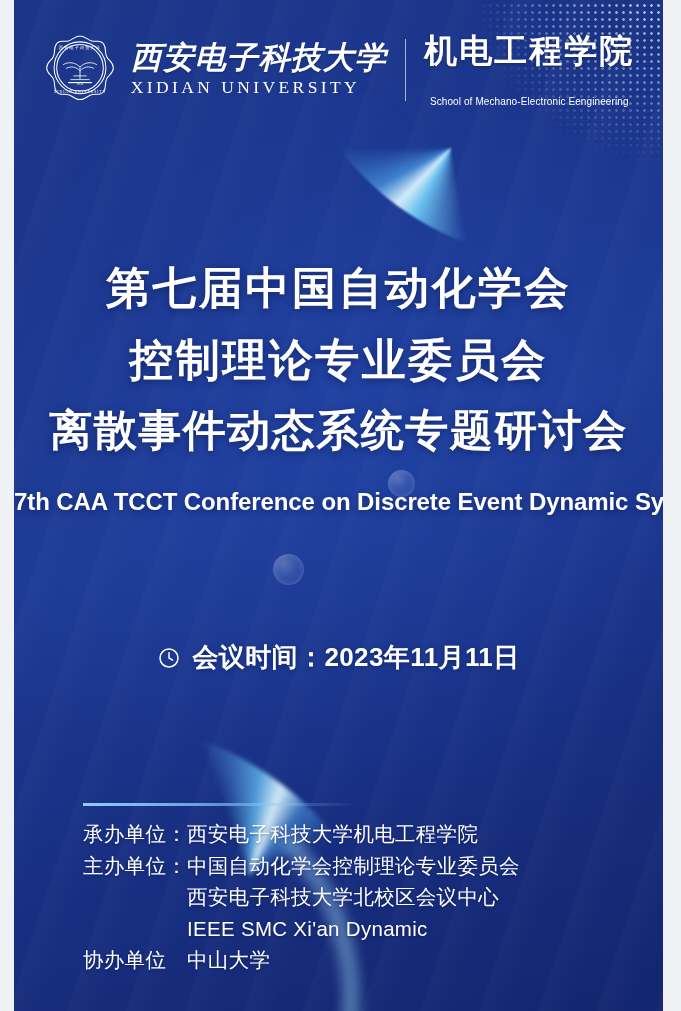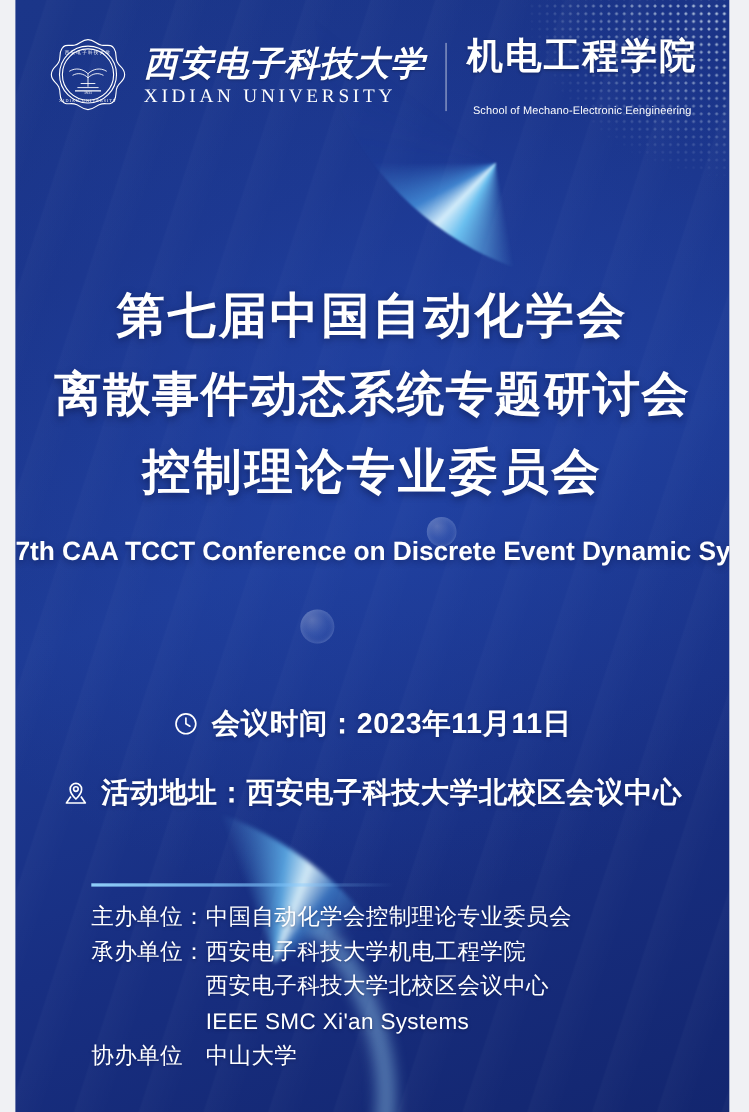--- a/index.html
+++ b/index.html
@@ -384,70 +384,60 @@
 
       <div class="school-names">
         <div class="school-cn">机电工程学院</div>
         <div class="school-en">School of Mechano-Electronic Eengineering</div>
       </div>
 
     </div>
 
     <div class="title-block">
       <div class="title-line">第七届中国自动化学会</div>
+      <div class="title-line">控制理论专业委员会</div>
       <div class="title-line wide">离散事件动态系统专题研讨会</div>
-      <div class="title-line">控制理论专业委员会</div>
       <div class="subtitle-en">7th CAA TCCT Conference on Discrete Event Dynamic Systems</div>
     </div>
 
     <div class="bubble" id="bubble-a"></div>
     <div class="bubble" id="bubble-b"></div>
 
     <div class="meta">
 
       <div class="meta-row">
         <span class="meta-icon">
           <svg viewBox="0 0 24 24" width="24" height="24" fill="none" stroke="#ffffff" stroke-width="1.5" aria-hidden="true">
             <circle cx="12" cy="12" r="9"></circle>
             <path d="M12 6.8 V12 L15.6 14.2" stroke-linecap="round"></path>
           </svg>
         </span>
         <span class="meta-text">会议时间：2023年11月11日</span>
       </div>
 
-      <div class="meta-row">
-        <span class="meta-icon">
-          <svg viewBox="0 0 24 24" width="24" height="24" fill="none" stroke="#ffffff" stroke-width="1.5" aria-hidden="true">
-            <path d="M12 3.2 C9.1 3.2 6.8 5.5 6.8 8.4 C6.8 12.2 12 17.4 12 17.4 C12 17.4 17.2 12.2 17.2 8.4 C17.2 5.5 14.9 3.2 12 3.2 Z" stroke-linejoin="round"></path>
-            <circle cx="12" cy="8.3" r="2.1"></circle>
-            <path d="M7.4 15.1 L3.4 21 H20.6 L16.6 15.1" stroke-linejoin="round"></path>
-          </svg>
-        </span>
-        <span class="meta-text">活动地址：西安电子科技大学北校区会议中心</span>
-      </div>
 
     </div>
 
     <div class="org-divider"></div>
     <div class="organizers" id="organizers">
         <div class="org-line">
+          <span class="org-label">承办单位：</span>
+          <span class="org-value">西安电子科技大学机电工程学院</span>
+        </div>
+        <div class="org-line">
           <span class="org-label">主办单位：</span>
           <span class="org-value">中国自动化学会控制理论专业委员会</span>
-        </div>
-        <div class="org-line">
-          <span class="org-label">承办单位：</span>
-          <span class="org-value">西安电子科技大学机电工程学院</span>
         </div>
         <div class="org-line">
           <span class="org-label empty">主办单位：</span>
           <span class="org-value">西安电子科技大学北校区会议中心</span>
         </div>
         <div class="org-line">
           <span class="org-label empty">主办单位：</span>
-          <span class="org-value">IEEE SMC Xi'an Systems</span>
+          <span class="org-value">IEEE SMC Xi'an Dynamic</span>
         </div>
         <div class="org-line">
           <span class="org-value">协办单位　中山大学</span>
         </div>
       </div>
 
   </div>
 </div>
 
 </body></html>

